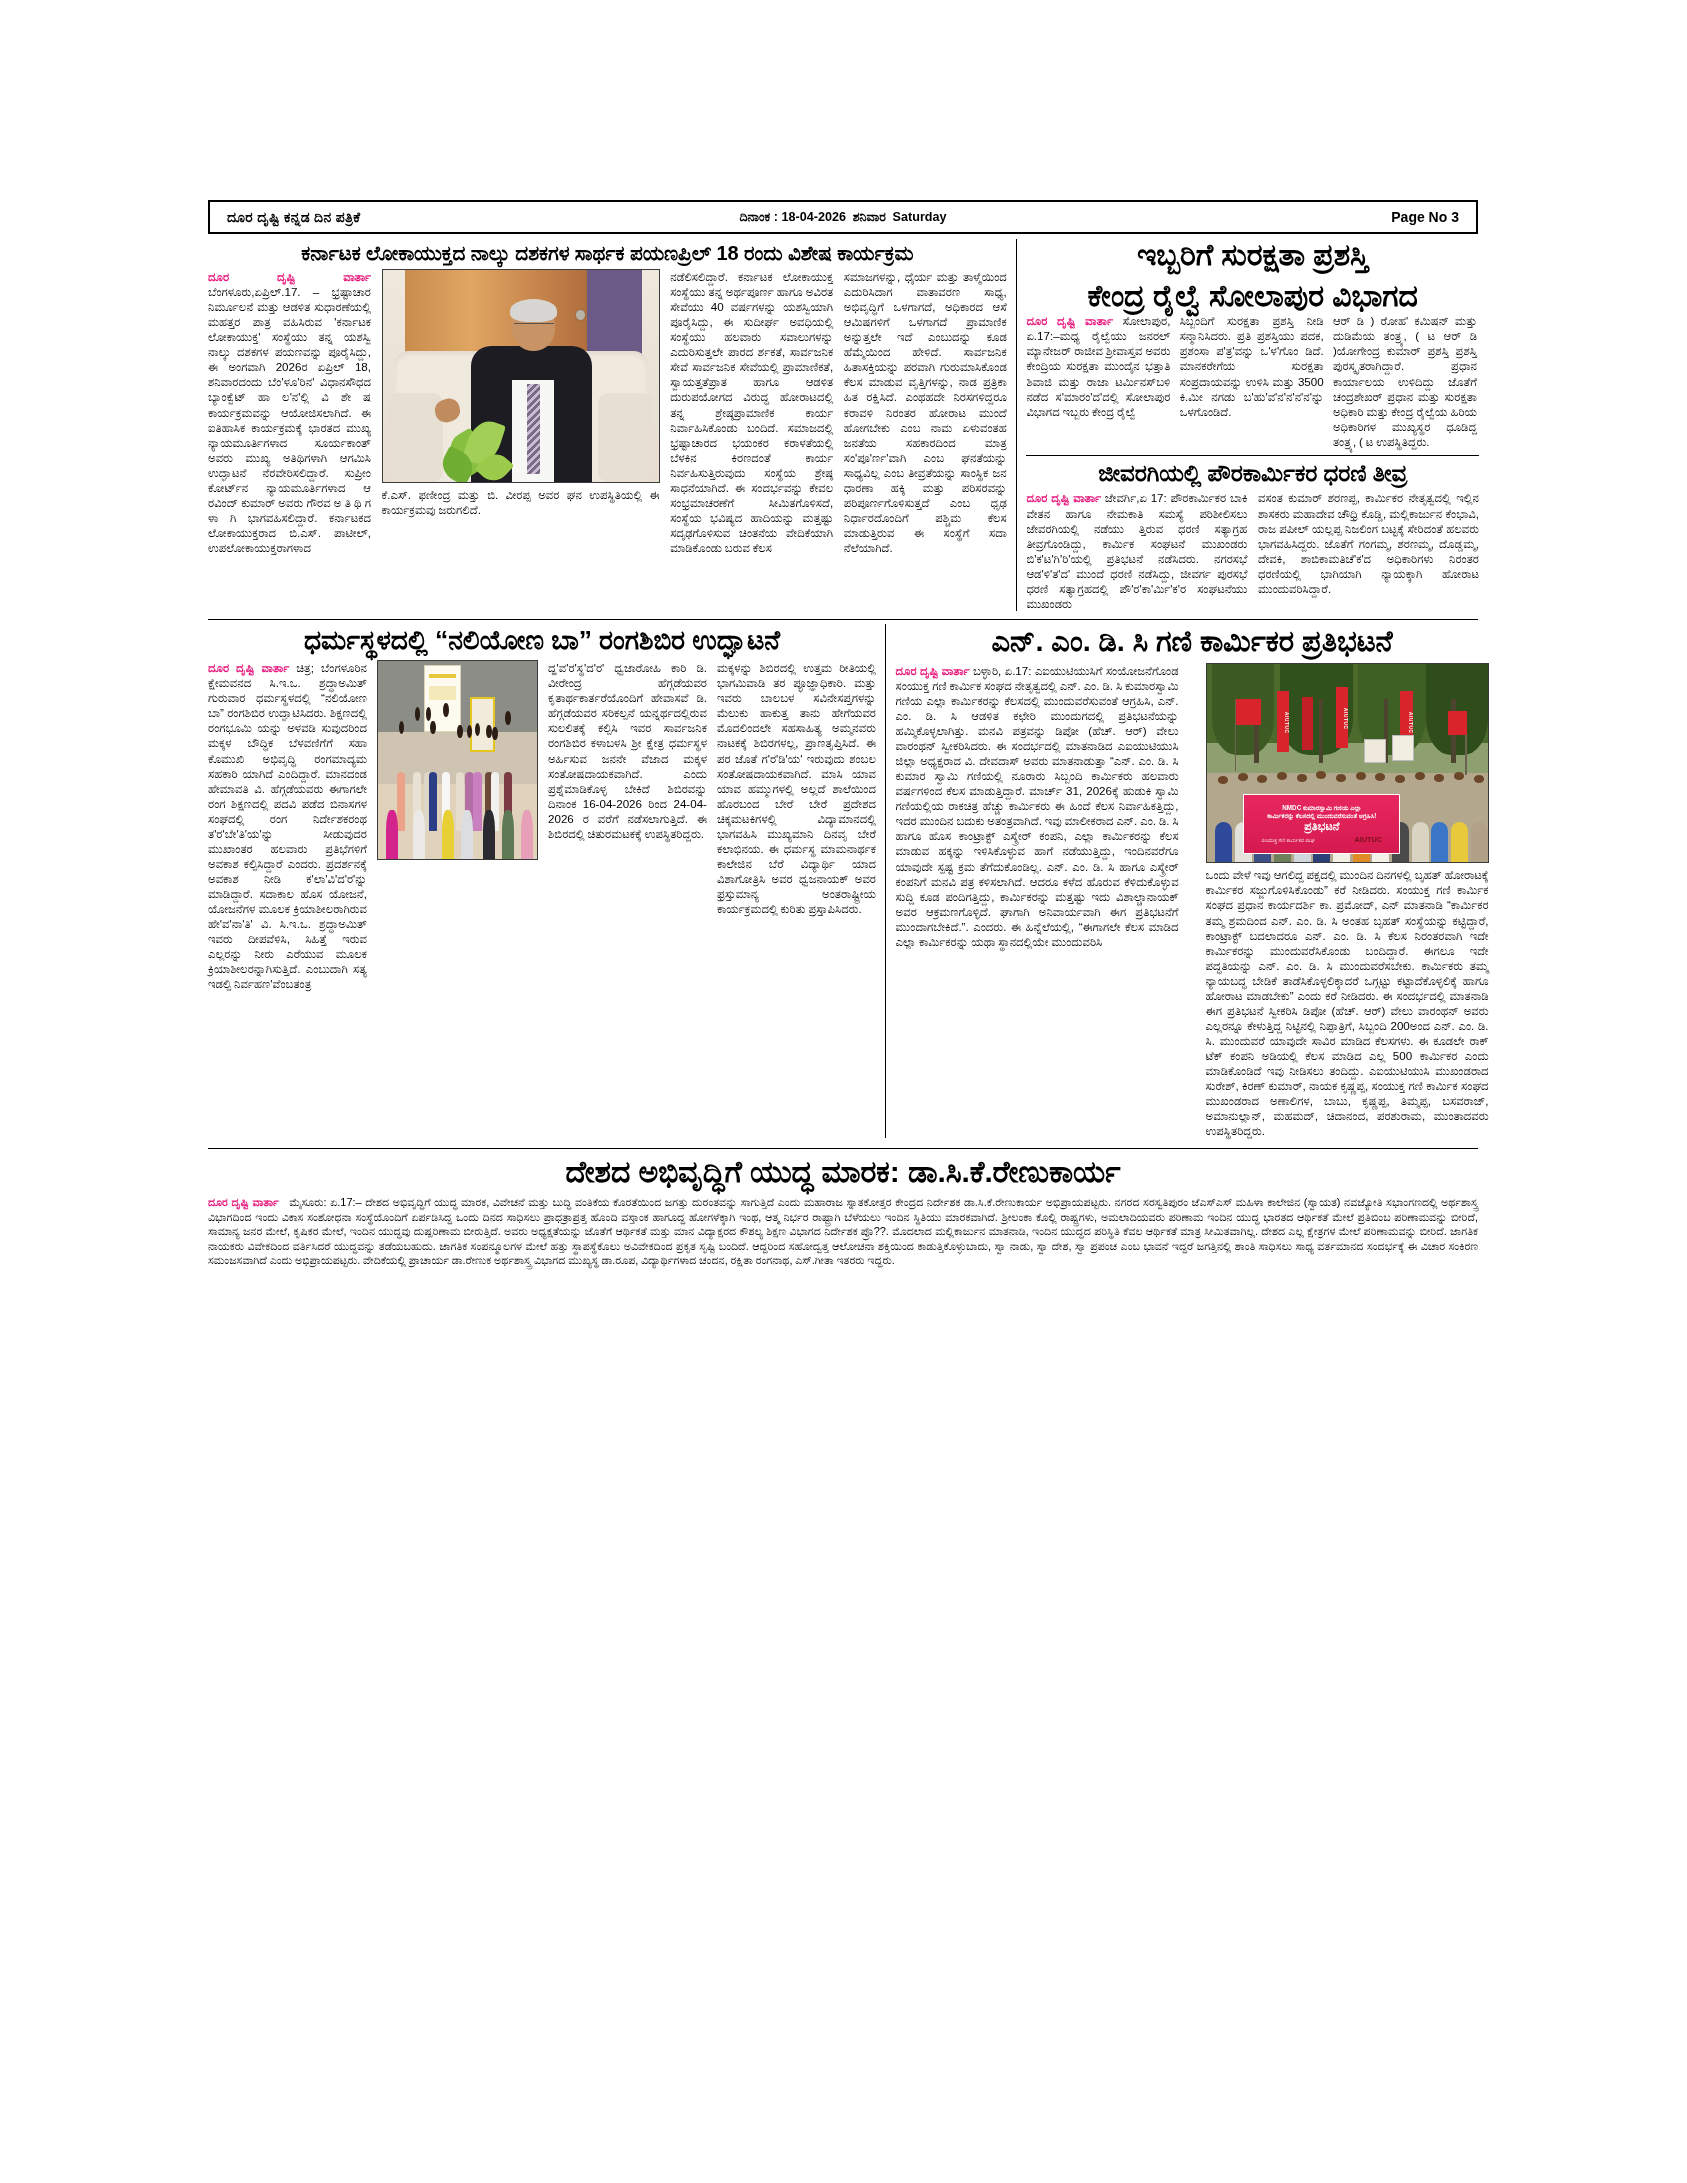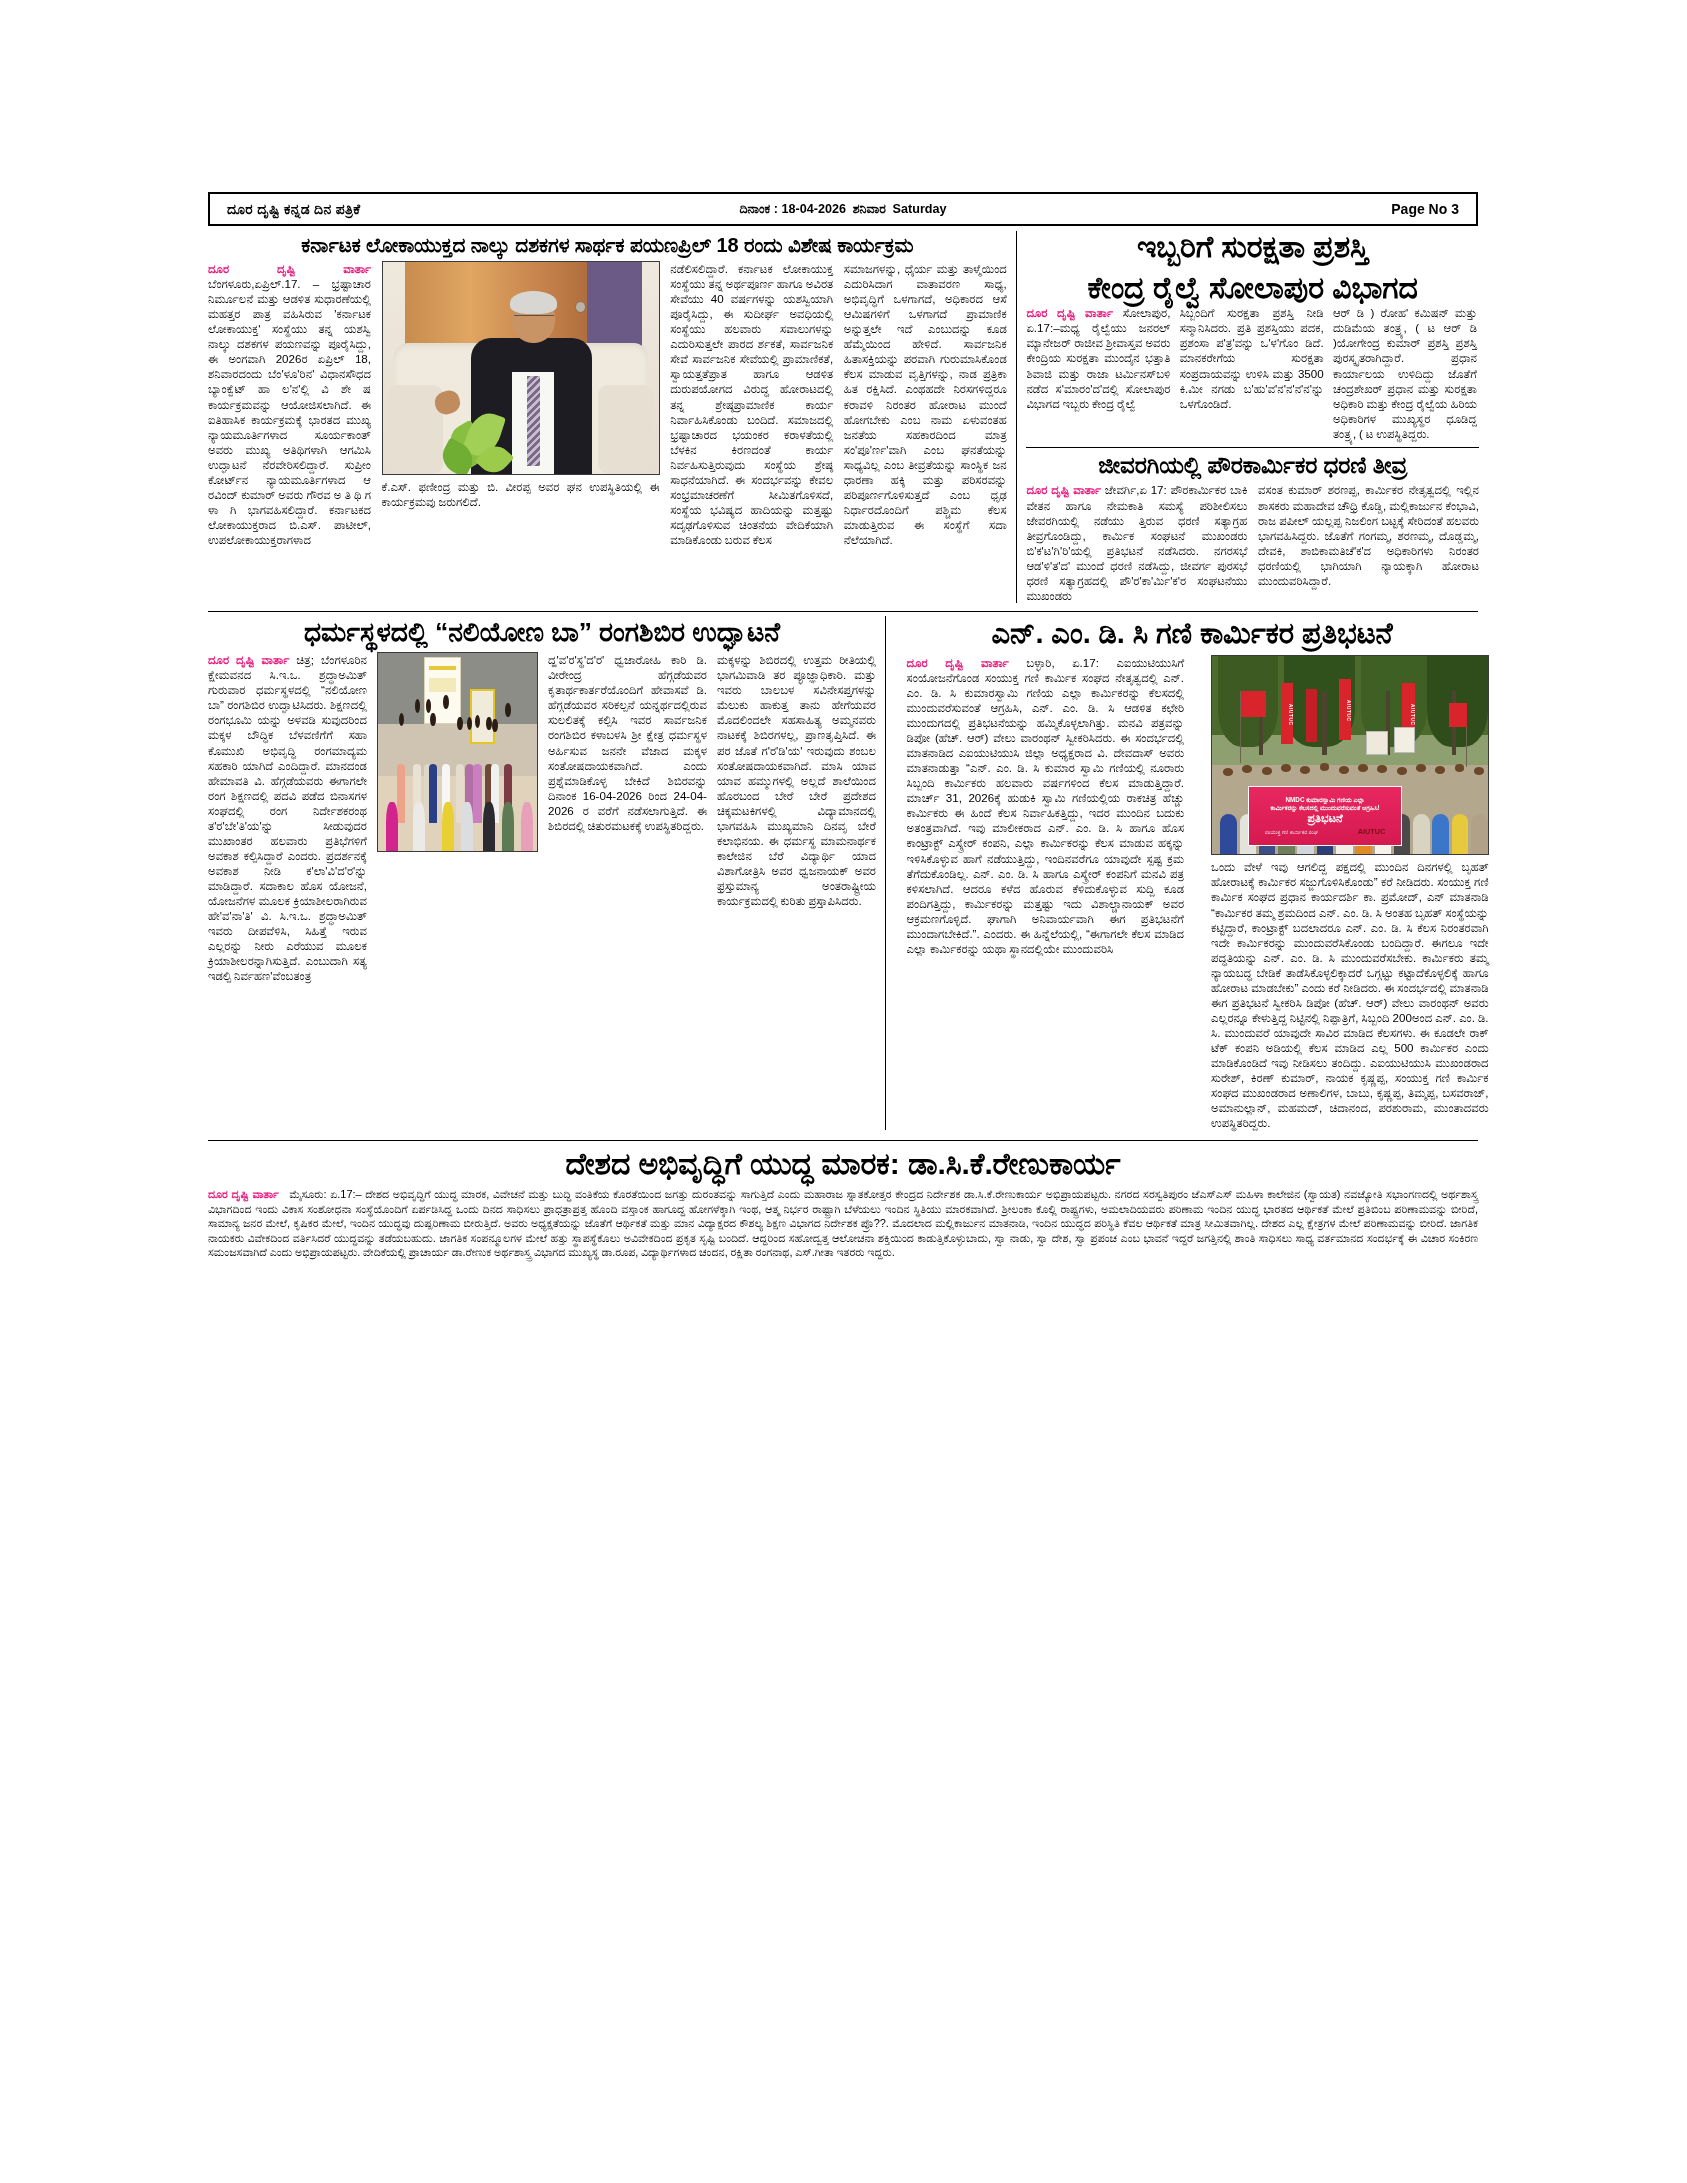--- a/index.html
+++ b/index.html
@@ -4,21 +4,21 @@
 <style>
   html,body{margin:0;padding:0;background:#ffffff;}
   body{
     width:1687px;height:2183px;
     font-family:"Liberation Sans","DejaVu Sans",sans-serif;
     color:#000;
     -webkit-font-smoothing:antialiased;
   }
   .page{
     position:absolute;
-    left:208px; top:192px;
+    left:208px; top:200px;
     width:1270px; height:1813px;
   }
   
   .masthead{
     border:2px solid #000;
     height:34px;
     display:flex;align-items:center;
     padding:0 17px;
     box-sizing:border-box;
     margin-bottom:5.3px;
@@ -247,21 +247,21 @@
 
         <div class="col" style="width:161px;">ದ್ಱ'ವ'ರ'ಸ್ಥ'ದ'ರ' ಧ್ವಜಾರೋಹಿ ಕಾರಿ ಡಿ. ವೀರೇಂದ್ರ ಹೆಗ್ಗಡೆಯವರ ಕೃತಾರ್ಥಕಾರ್ತರೆಯೊಂದಿಗೆ ಹೇವಾಸವೆ ಡಿ. ಹೆಗ್ಗಡೆಯವರ ಸರಿಕಲ್ಪನೆ ಯನ್ನರ್ಥದಲ್ಲಿರುವ ಸುಲಲಿತಕ್ಕೆ ಕಲ್ಪಿಸಿ ಇವರ ಸಾರ್ವಜನಿಕ ರಂಗಶಿಬಿರ ಕಳಾಬಳಸಿ ಶ್ರೀ ಕ್ಷೇತ್ರ ಧರ್ಮಸ್ಥಳ ಅರ್ಹಿಸುವ ಜನನೇ ವೆಜಾದ ಮಕ್ಕಳ ಸಂತೋಷದಾಯಕವಾಗಿದೆ. ಎಂದು ಪ್ರಶ್ನೆಮಾಡಿಕೊಳ್ಳ ಬೇಕಿದೆ ಶಿಬಿರವನ್ನು ದಿನಾಂಕ 16-04-2026 ರಿಂದ 24-04-2026 ರ ವರೆಗೆ ನಡೆಸಲಾಗುತ್ತಿದೆ. ಈ ಶಿಬಿರದಲ್ಲಿ ಚಿತುರಮಟಕಕ್ಕೆ ಉಪಸ್ಥಿತರಿದ್ದರು.</div>
         <div class="col" style="width:161px;">ಮಕ್ಕಳನ್ನು ಶಿಬಿರದಲ್ಲಿ ಉತ್ತಮ ರೀತಿಯಲ್ಲಿ ಭಾಗಮಿವಾಡಿ ತರ ಪ್ಳೂಜ್ಞಾಧಿಕಾರಿ. ಮತ್ತು ಇವರು ಬಾಲಬಳ ಸವಿನೇಸಪ್ತಗಳನ್ನು ಮೆಲುಕು ಹಾಕುತ್ತ ತಾನು ಹೇಗೆಯವರ ಮೊದಲಿಂದಲೇ ಸಹಸಾಹಿತ್ಯ ಅಮ್ಮನವರು ನಾಟಕಕ್ಕೆ ಶಿಬಿರಗಳಲ್ಲ, ಪ್ರಾಣತೃಪ್ತಿಸಿದೆ. ಈ ಪರ ಜೊತೆ ಗ'ರ'ಡಿ'ಯ' ಇರುವುದು ಶಂಬಲ ಸಂತೋಷದಾಯಕವಾಗಿದೆ. ಮಾಸಿ ಯಾವ ಯಾವ ಹಮ್ಮುಗಳಲ್ಲಿ ಅಲ್ಲದೆ ಶಾಲೆಯಿಂದ ಹೊರಬಂದ ಬೇರೆ ಬೇರೆ ಪ್ರದೇಶದ ಚಿಕ್ಕಮಟಕಿಗಳಲ್ಲಿ ವಿದ್ಯಾಮಾನದಲ್ಲಿ ಭಾಗವಹಿಸಿ ಮುಖ್ಯಮಾನಿ ದಿನವೃ ಬೇರೆ ಕಲಾಭಿನಯ. ಈ ಧರ್ಮಸ್ಥ ಮಾಮನಾರ್ಥಕ ಕಾಲೇಜಿನ ಬೆರೆ ವಿದ್ಯಾರ್ಥಿ ಯಾದ ವಿಶಾಗೋತ್ರಿಸಿ ಅವರ ಧ್ವಜನಾಯಕ್ ಅವರ ಫ್ರಸ್ತುಮಾನ್ಯ ಅಂತರಾಷ್ಟ್ರೀಯ ಕಾರ್ಯಕ್ರಮದಲ್ಲಿ ಕುರಿತು ಪ್ರಸ್ತಾಪಿಸಿದರು.</div>
       </div>
 
     </div>
 
     <div style="width:593px;border-left:1px solid #000;padding-left:9.3px;">
       <div class="hl hl-4" style="padding:2.6px 0 6.6px;">ಎನ್. ಎಂ. ಡಿ. ಸಿ ಗಣಿ ಕಾರ್ಮಿಕರ ಪ್ರತಿಭಟನೆ</div>
 
-      <div class="cols" style="gap:27px;margin-left:11px;">
+      <div class="cols" style="gap:27px;">
         <div class="col" style="width:286px;">
           <p class="b"><span class="byline">ದೂರ ದೃಷ್ಟಿ ವಾರ್ತಾ</span>
             <span>ಬಳ್ಳಾರಿ, ಏ.17: ಎಐಯುಟಿಯುಸಿಗೆ ಸಂಯೋಜನೆಗೊಂಡ ಸಂಯುಕ್ತ ಗಣಿ ಕಾರ್ಮಿಕ ಸಂಘದ ನೇತೃತ್ವದಲ್ಲಿ ಎನ್. ಎಂ. ಡಿ. ಸಿ ಕುಮಾರಸ್ವಾಮಿ ಗಣಿಯ ಎಲ್ಲಾ ಕಾರ್ಮಿಕರನ್ನು ಕೆಲಸದಲ್ಲಿ ಮುಂದುವರೆಸುವಂತೆ ಆಗ್ರಹಿಸಿ, ಎನ್. ಎಂ. ಡಿ. ಸಿ ಆಡಳಿತ ಕಛೇರಿ ಮುಂದುಗದಲ್ಲಿ ಪ್ರತಿಭಟನೆಯನ್ನು ಹಮ್ಮಿಕೊಳ್ಳಲಾಗಿತ್ತು. ಮನವಿ ಪತ್ರವನ್ನು ಡಿಪೋ (ಹೆಚ್. ಆರ್) ವೇಲು ವಾರಂಥನ್ ಸ್ವೀಕರಿಸಿದರು. ಈ ಸಂದರ್ಭದಲ್ಲಿ ಮಾತನಾಡಿದ ಎಐಯುಟಿಯುಸಿ ಜಿಲ್ಲಾ ಅಧ್ಯಕ್ಷರಾದ ವಿ. ದೇವದಾಸ್ ಅವರು ಮಾತನಾಡುತ್ತಾ “ಎನ್. ಎಂ. ಡಿ. ಸಿ ಕುಮಾರ ಸ್ವಾಮಿ ಗಣಿಯಲ್ಲಿ ನೂರಾರು ಸಿಬ್ಬಂದಿ ಕಾರ್ಮಿಕರು ಹಲವಾರು ವರ್ಷಗಳಿಂದ ಕೆಲಸ ಮಾಡುತ್ತಿದ್ದಾರೆ. ಮಾರ್ಚ್ 31, 2026ಕ್ಕೆ ಹುಡುಕಿ ಸ್ವಾಮಿ ಗಣಿಯಲ್ಲಿಯ ರಾಕಚಿತ್ರ ಹೆಚ್ಚು ಕಾರ್ಮಿಕರು ಈ ಹಿಂದೆ ಕೆಲಸ ನಿರ್ವಾಹಿಕತ್ತಿದ್ದು, ಇದರ ಮುಂದಿನ ಬದುಕು ಅತಂತ್ರವಾಗಿದೆ. ಇವು ಮಾಲೀಕರಾದ ಎನ್. ಎಂ. ಡಿ. ಸಿ ಹಾಗೂ ಹೊಸ ಕಾಂಟ್ರಾಕ್ಟ್ ಎಸ್ಕ್ರೇರ್ ಕಂಪನಿ, ಎಲ್ಲಾ ಕಾರ್ಮಿಕರನ್ನು ಕೆಲಸ ಮಾಡುವ ಹಕ್ಕನ್ನು ಇಳಿಸಿಕೊಳ್ಳುವ ಹಾಗೆ ನಡೆಯುತ್ತಿದ್ದು, ಇಂದಿನವರೆಗೂ ಯಾವುದೇ ಸ್ಪಷ್ಟ ಕ್ರಮ ತೆಗೆದುಕೊಂಡಿಲ್ಲ. ಎನ್. ಎಂ. ಡಿ. ಸಿ ಹಾಗೂ ಎಸ್ಕ್ರೇರ್ ಕಂಪನಿಗೆ ಮನವಿ ಪತ್ರ ಕಳಿಸಲಾಗಿದೆ. ಆದರೂ ಕಳೆದ ಹೊರುವ ಕೆಳಿದುಕೊಳ್ಳುವ ಸುದ್ದಿ ಕೂಡ ಪಂದಿಗತ್ತಿದ್ದು, ಕಾರ್ಮಿಕರನ್ನು ಮತ್ತಷ್ಟು ಇದು ವಿಶಾಲ್ಚಾನಾಯಕ್ ಅವರ ಆಕ್ರಮಣಗೊಳ್ಳಿದೆ. ಘಾಗಾಗಿ ಅನಿವಾರ್ಯವಾಗಿ ಈಗ ಪ್ರತಿಭಟನೆಗೆ ಮುಂದಾಗಬೇಕಿದೆ.”. ಎಂದರು. ಈ ಹಿನ್ನೆಲೆಯಲ್ಲಿ, “ಈಗಾಗಲೇ ಕೆಲಸ ಮಾಡಿದ ಎಲ್ಲಾ ಕಾರ್ಮಿಕರನ್ನು ಯಥಾ ಸ್ಥಾನದಲ್ಲಿಯೇ ಮುಂದುವರಿಸಿ</span></p>
         </div>
 
         <div style="width:286px;">
           <div class="photo ph3" style="height:198px;">
             <div class="tree" style="left:2%;width:22%;"></div>
             <div class="tree" style="left:26%;width:26%;background:#30501c;"></div>
             <div class="tree" style="left:54%;width:24%;background:#3f6024;"></div>

